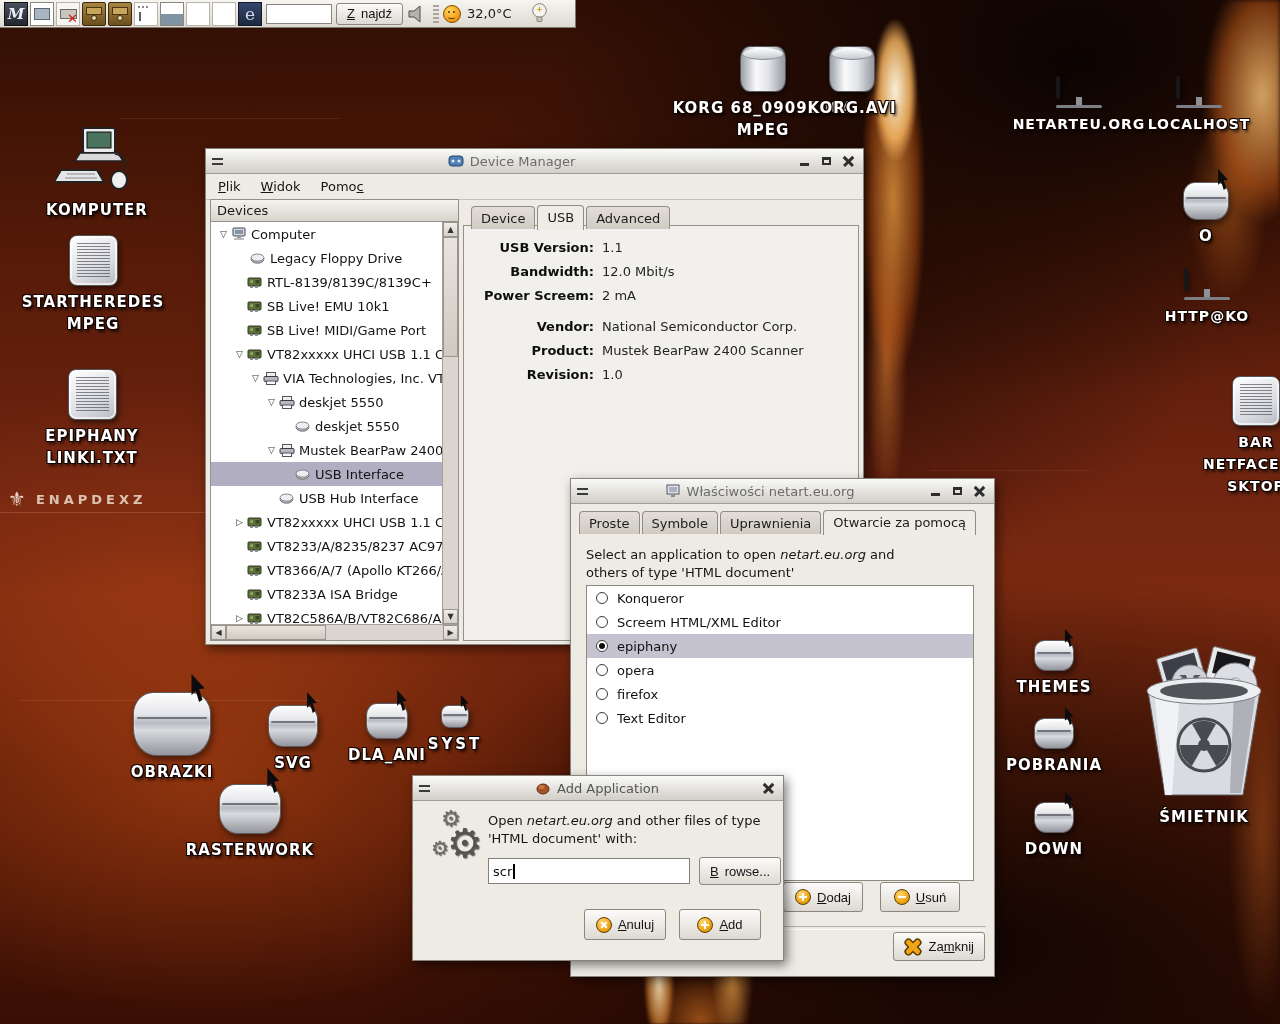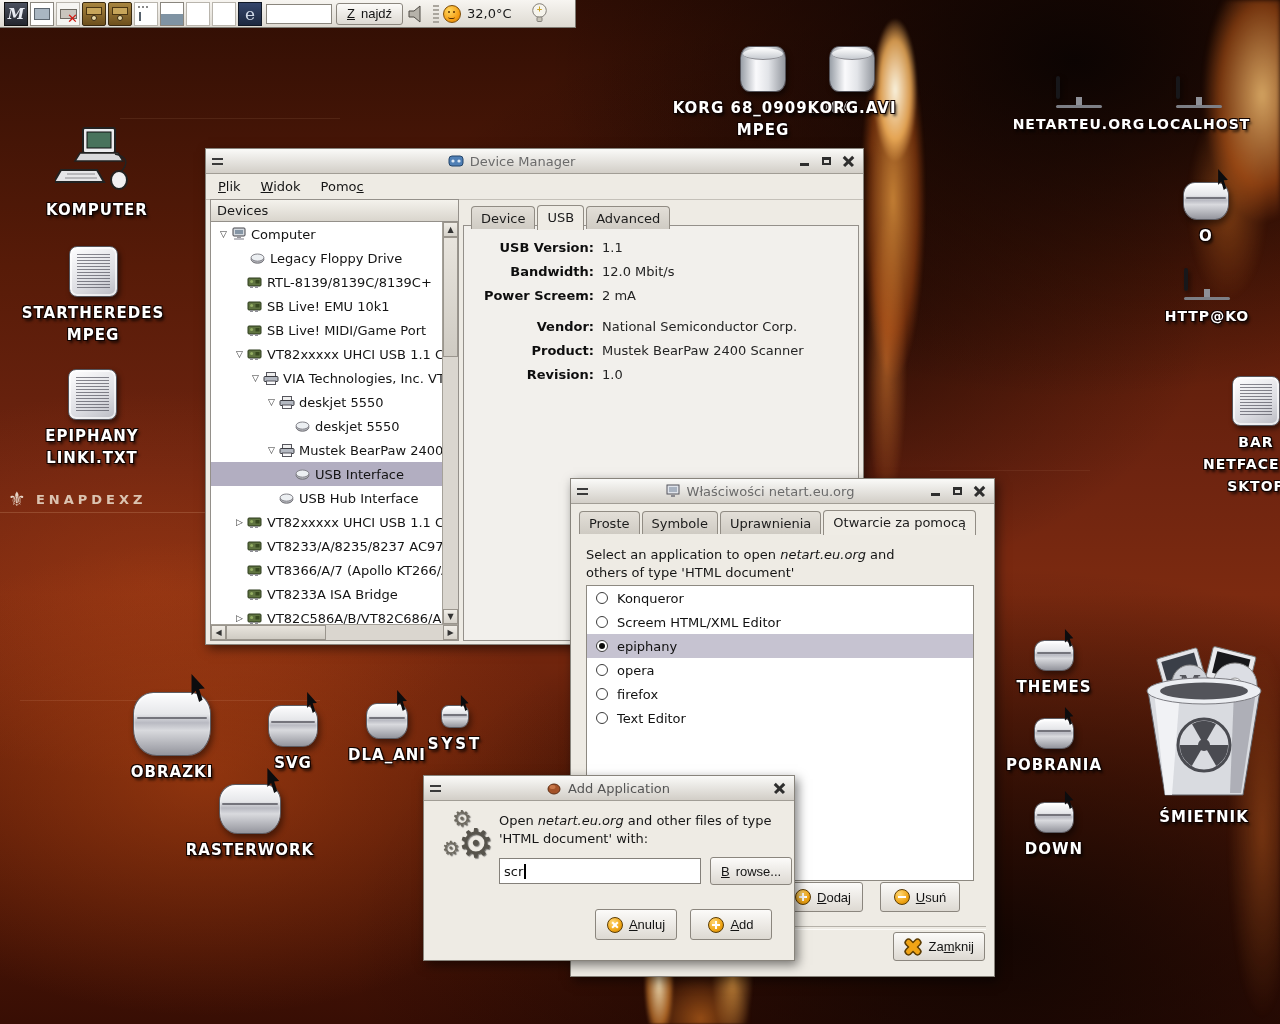--- a/index.html
+++ b/index.html
@@ -178,21 +178,21 @@
   #close-btn{position:absolute;right:9px;top:453px;height:29px;min-width:88px;}
   .oc{width:16px;height:16px;border-radius:50%;flex:none;position:relative;
     background:radial-gradient(circle at 35% 30%,#ffd773,#efa313 62%,#b87b04);border:1px solid #5c3c02;box-sizing:border-box;}
   .oc::before{content:"";position:absolute;left:3px;top:6px;width:8px;height:2px;background:#fff;}
   .oc.plus::after{content:"";position:absolute;left:6px;top:3px;width:2px;height:8px;background:#fff;}
   .oc.cross::before{transform:rotate(45deg);} 
   .oc.cross::after{content:"";position:absolute;left:3px;top:6px;width:8px;height:2px;background:#fff;transform:rotate(-45deg);}
   .ox{width:18px;height:18px;flex:none;}
 
   
-  #addapp{left:423px;top:775px;width:372px;height:186px;z-index:30;}
+  #addapp{left:412px;top:775px;width:372px;height:186px;z-index:30;}
   #addapp .titlebar .tb-title{color:#555;}
   #gears{position:absolute;left:20px;top:34px;width:52px;height:56px;color:#6e6a60;}
   #gears span{position:absolute;text-shadow:1px 1px 1px rgba(0,0,0,.5);}
   #addapp-text{position:absolute;left:75px;top:36px;width:285px;font-size:13px;color:#161616;line-height:18px;}
   #addapp-input{position:absolute;left:75px;top:82px;width:202px;height:26px;background:#fff;
     border:1px solid #84807a;box-sizing:border-box;font-size:13px;display:flex;align-items:center;padding:0 4px;color:#111;}
   .caret{display:inline-block;width:1.5px;height:15px;background:#000;margin-left:1px;}
   #browse-btn{position:absolute;left:286px;top:81px;height:28px;}
   #addapp-btns{position:absolute;right:22px;top:133px;display:flex;gap:13px;}
   #addapp-btns .btn{height:31px;min-width:82px;}
@@ -267,21 +267,21 @@
         <rect x="32" y="6" width="24" height="16" fill="#49735c" stroke="#111"></rect>
         <path d="M25 27 h38 l5 8 h-48 z" fill="#d9d9db" stroke="#222" stroke-width="1.5"></path>
         <path d="M6 44 l36 0 7 12 -50 0 z" fill="#e6e6e8" stroke="#222" stroke-width="2"></path>
         <path d="M12 48 h28 M10 52 h32" stroke="#8a8a8e" fill="none"></path>
         <ellipse cx="64" cy="54" rx="8" ry="9" fill="#f0f0f2" stroke="#222" stroke-width="2"></ellipse>
         <path d="M60 28 q18 4 6 18" stroke="#222" stroke-width="1.5" fill="none"></path>
       </svg>
     </span>
     <div class="dlabel">KOMPUTER</div>
   </div>
-  <div class="dicon" style="left:23px;top:246px;width:140px;">
+  <div class="dicon" style="left:23px;top:235px;width:140px;">
     <span class="doc" style="width:47px;height:49px;"></span>
     <div class="dlabel">
         <div>STARTHEREDES</div>
         <div>MPEG</div>
       </div>
   </div>
   <div class="dicon" style="left:22px;top:369px;width:140px;">
     <span class="doc" style="width:47px;height:49px;"></span>
     <div class="dlabel">
         <div>EPIPHANY</div>

